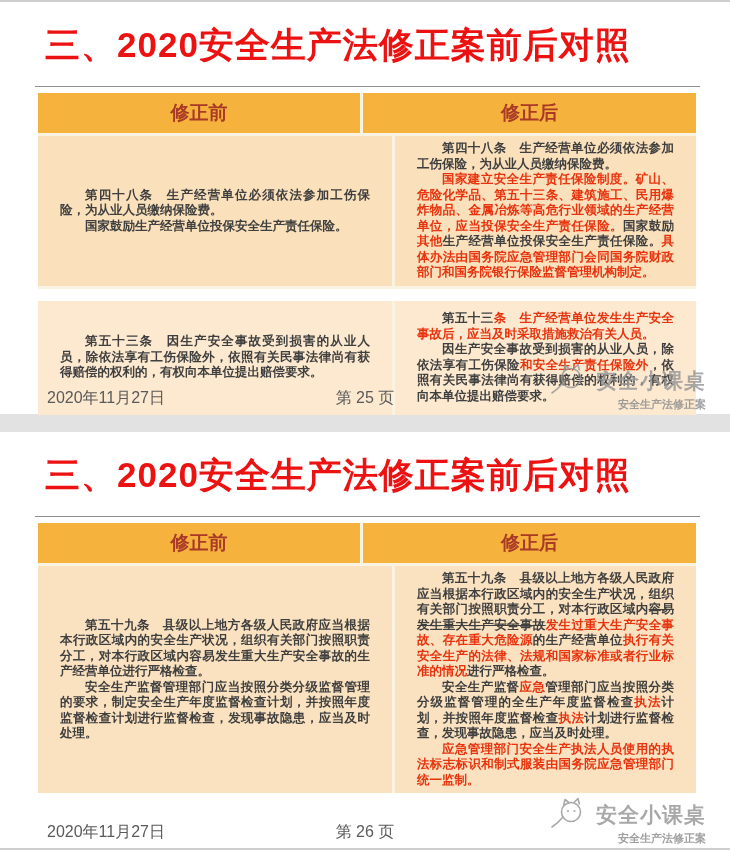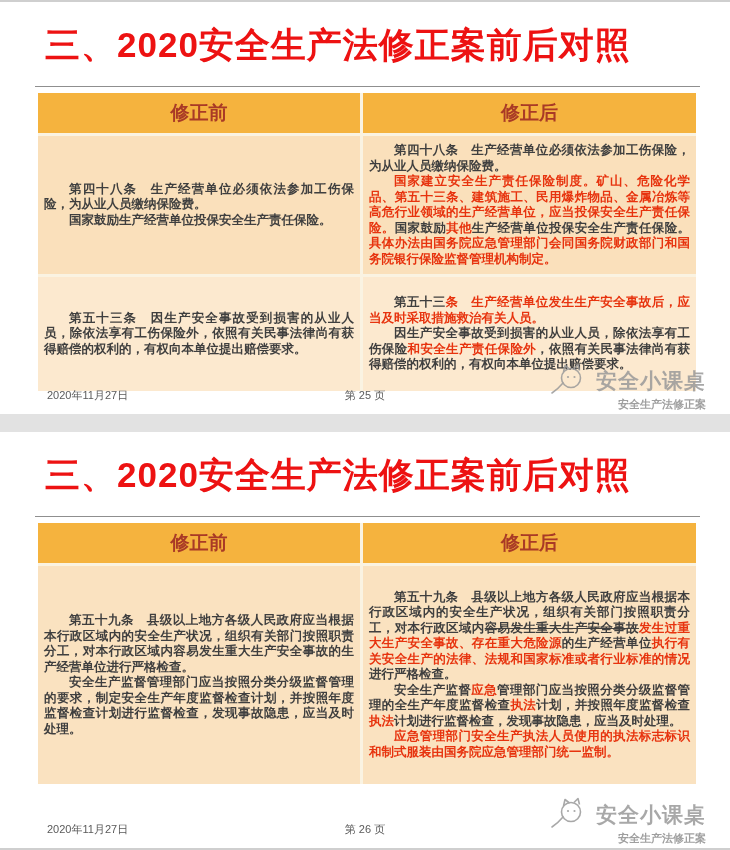--- a/index.html
+++ b/index.html
@@ -14,36 +14,36 @@
                color:var(--title-red,#ed1212);letter-spacing:1px;white-space:nowrap;}
   .title-rule{position:absolute;left:35px;right:30px;top:84px;border-top:1px solid #8f8f8f;}
 
   .cmp-table{position:absolute;left:38px;top:91px;width:658px;border-collapse:collapse;}
   .thead{display:flex;background:var(--header-bg,#f5b33e);}
   .th{height:40px;line-height:40px;text-align:center;font-size:19px;font-weight:800;
       color:var(--header-text,#a93a26);}
   .th.left{width:322px;border-right:3px solid var(--border-light,#faf3e2);text-align:center;}
   .th.right{flex:1;}
   .trow{display:flex;border-top:3px solid var(--border-light,#faf3e2);}
-  .td{padding:5px 6px;font-size:12.5px;line-height:1.24;color:var(--text-dark,#3f3f3f);
+  .td{padding:5px 22px;font-size:12.5px;line-height:1.24;color:var(--text-dark,#3f3f3f);
       font-weight:700;text-align:justify;display:flex;flex-direction:column;justify-content:center;}
   .td.left{width:310px;border-right:3px solid var(--border-light,#faf3e2);}
   .td.right{flex:1;}
   .bg-row0{background:var(--row1-bg,#fae0bb);}
-  .bg-row1{background:var(--row2-bg,#fce9cf);}
+  .bg-row1{background:var(--row2-bg,#fce9cf);margin-top:12px;}
   .bg-row2{background:var(--row3-bg,#fae2c0);}
   .r0{min-height:128px;}
   .r1{min-height:104px;}
   .r2{min-height:208px;}
   .td p{margin:0;text-indent:2em;}
   .seg-black{color:var(--text-dark,#3f3f3f);}
   .seg-red{color:var(--body-red,#e7330e);font-weight:800;}
   .seg-strike{color:var(--text-dark,#3f3f3f);text-decoration:line-through;}
 
-  .footer{position:absolute;left:0;right:0;bottom:10px;height:16px;font-size:11px;color:#5a5a5a;}
+  .footer{position:absolute;left:0;right:0;bottom:10px;height:16px;font-size:16px;color:#5a5a5a;}
   .footer .date{position:absolute;left:47px;top:0;}
   .footer .page{position:absolute;left:0;right:0;top:0;text-align:center;}
 
   .watermark{position:absolute;right:24px;bottom:2px;text-align:right;opacity:.85;}
   .wm-top{display:flex;align-items:center;gap:12px;}
   .wm-brand{font-size:21px;font-weight:800;color:#9a9a9a;letter-spacing:1px;}
   .wm-sub{font-size:11px;font-weight:700;color:#8f8f8f;margin-top:-2px;}
   .wm-logo{flex:0 0 auto;}
 </style>
 </head>

